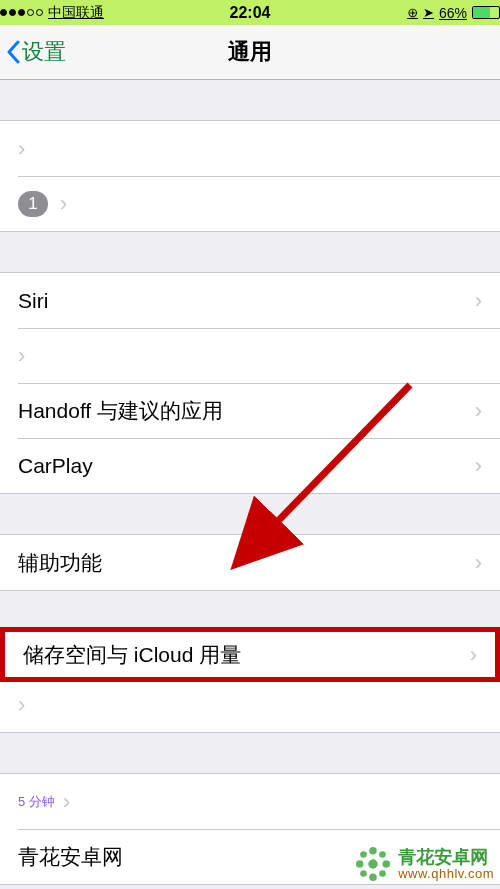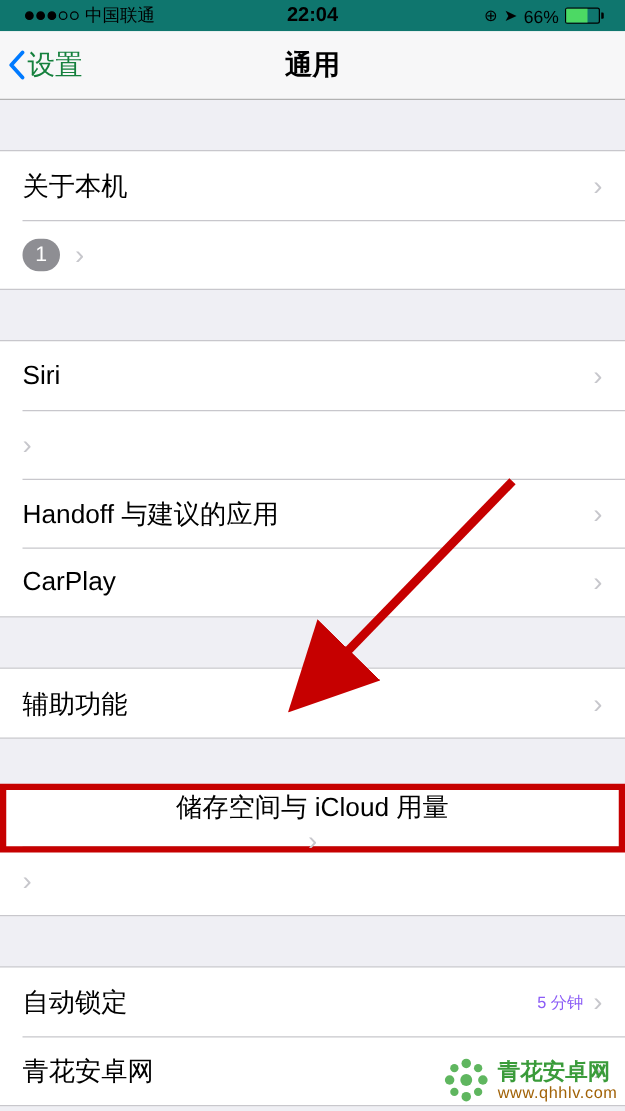--- a/index.html
+++ b/index.html
@@ -1,17 +1,17 @@
 <!DOCTYPE html>
 <html><head>
   <meta charset="utf-8">
   <style>
     * { margin: 0; padding: 0; box-sizing: border-box; -webkit-font-smoothing: antialiased; }
     html, body { width: 500px; height: 889px; overflow: hidden; font-family: -apple-system, "Helvetica Neue", Arial, sans-serif; background: #efeff4; color: #000; }
-    .status-bar { height: 25px; display: flex; align-items: center; justify-content: space-between; padding: 0 20px; font-size: 15px; background: #0f766e; }
+    .status-bar { height: 25px; display: flex; align-items: center; justify-content: space-between; padding: 0 0; font-size: 15px; background: #bef264; text-decoration: underline; }
     .status-left, .status-right { display: flex; align-items: center; gap: 5px; }
     .dots { display: flex; gap: 2px; }
     .dot { width: 7px; height: 7px; border-radius: 50%; border: 1px solid #000; }
     .dot.filled { background: #000; }
     .carrier { font-size: 14px; }
     .clock { font-weight: 600; font-size: 16px; position: absolute; left: 50%; transform: translateX(-50%); }
     .lock-glyph { font-size: 13px; }
     .loc-glyph { font-size: 13px; }
     .batt-pct { font-size: 14px; }
     .battery { width: 28px; height: 13px; border: 1px solid #000; border-radius: 2px; position: relative; }
@@ -26,21 +26,21 @@
     .list { background: #efeff4; }
     .group-gap { height: 40px; }
     .group { background: #fff; border-top: 1px solid #c8c7cc; border-bottom: 1px solid #c8c7cc; }
     .cell { height: 55px; display: flex; align-items: center; padding: 0 18px; position: relative; font-size: 21px; }
     .cell + .cell::before { content:""; position:absolute; top:0; left:18px; right:0; height:1px; background:#c8c7cc; }
     .cell-label { flex: 1; }
     .cell-detail { color: #8b5cf6; font-size: 13px; margin-right: 8px; }
     .badge { background:#8e8e93; color:#fff; min-width:30px; height:26px; border-radius:13px; display:flex; align-items:center; justify-content:center; font-size:17px; margin-right:12px; padding:0 8px; }
     .chevron { color:#c7c7cc; font-size: 22px; }
 
-    .highlight-cell { border: 5px solid #c60000; margin: -5px 0; z-index: 5; position: relative; flex-direction: column; }
+    .highlight-cell { border: 5px solid #c60000; margin: -5px 0; z-index: 5; position: relative; }
 
     .arrow-svg { position: absolute; left: 230px; top: 380px; width: 190px; height: 190px; pointer-events: none; z-index: 6; }
 
     .watermark { position:absolute; right:6px; bottom:6px; display:flex; align-items:center; gap:6px; z-index:10; }
     .wm-logo { width:38px; height:38px; }
     .wm-text { display:flex; flex-direction:column; line-height:1.05; }
     .wm-name { color:#3a9b3a; font-size:18px; font-weight:600; }
     .wm-url { color:#a16207; font-size:13px; letter-spacing:0.5px; }
   </style>
 </head>
@@ -76,21 +76,20 @@
     <span>设置</span>
   </div>
   <div class="nav-title">通用</div>
 </div>
 
 <div class="list">
 
   <div class="group-gap"></div>
   <div class="group">
     <div class="cell">
-      <span class="cell-label">关于本机</span>
       <span class="chevron">›</span>
     </div>
     <div class="cell">
       <span class="badge">1</span>
       <span class="chevron">›</span>
     </div>
   </div>
 
   <div class="group-gap"></div>
   <div class="group">
@@ -126,21 +125,20 @@
       <span class="chevron">›</span>
     </div>
     <div class="cell">
       <span class="chevron">›</span>
     </div>
   </div>
 
   <div class="group-gap"></div>
   <div class="group">
     <div class="cell">
-      <span class="cell-label">自动锁定</span>
       <span class="cell-detail">5 分钟</span>
       <span class="chevron">›</span>
     </div>
     <div class="cell">
       <span class="cell-label">青花安卓网</span>
       <span class="chevron">›</span>
     </div>
   </div>
 
 </div>

